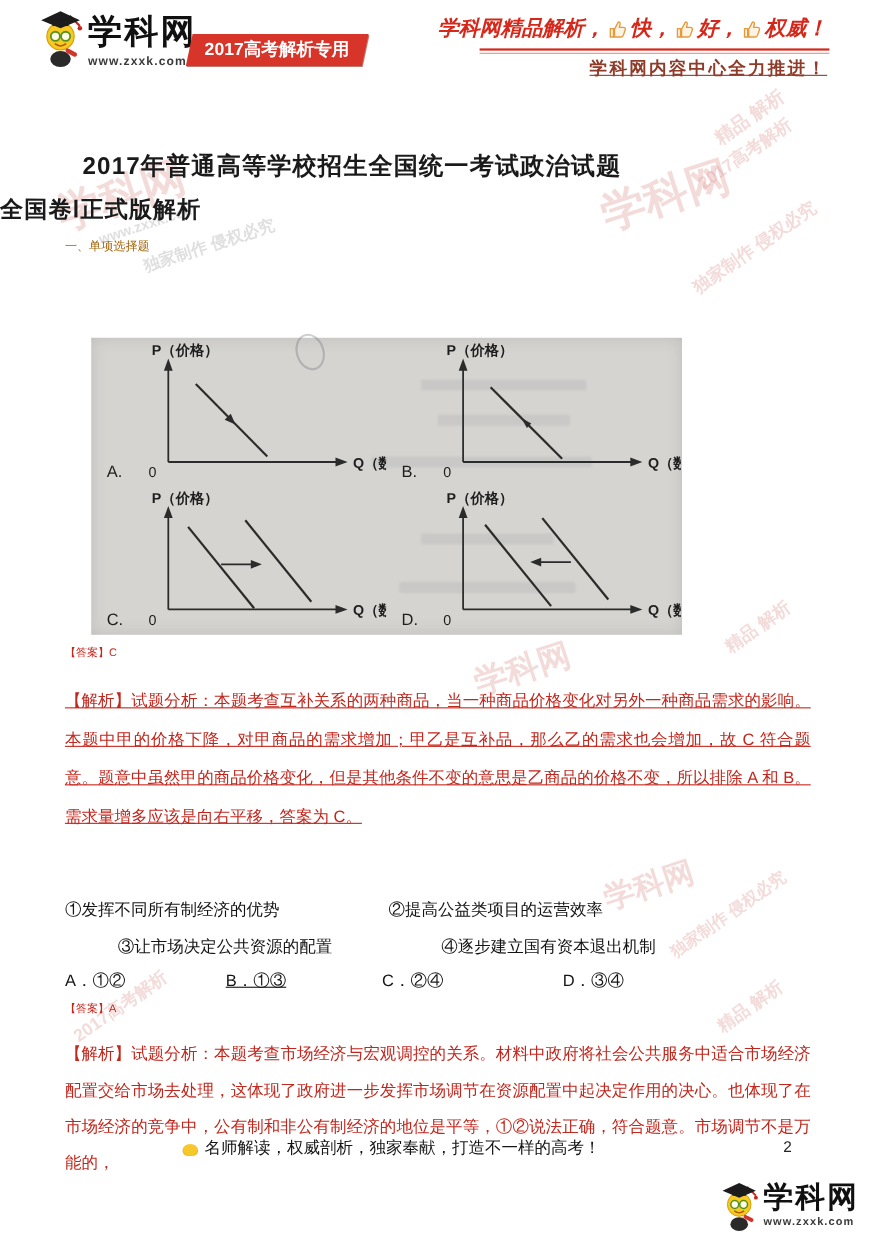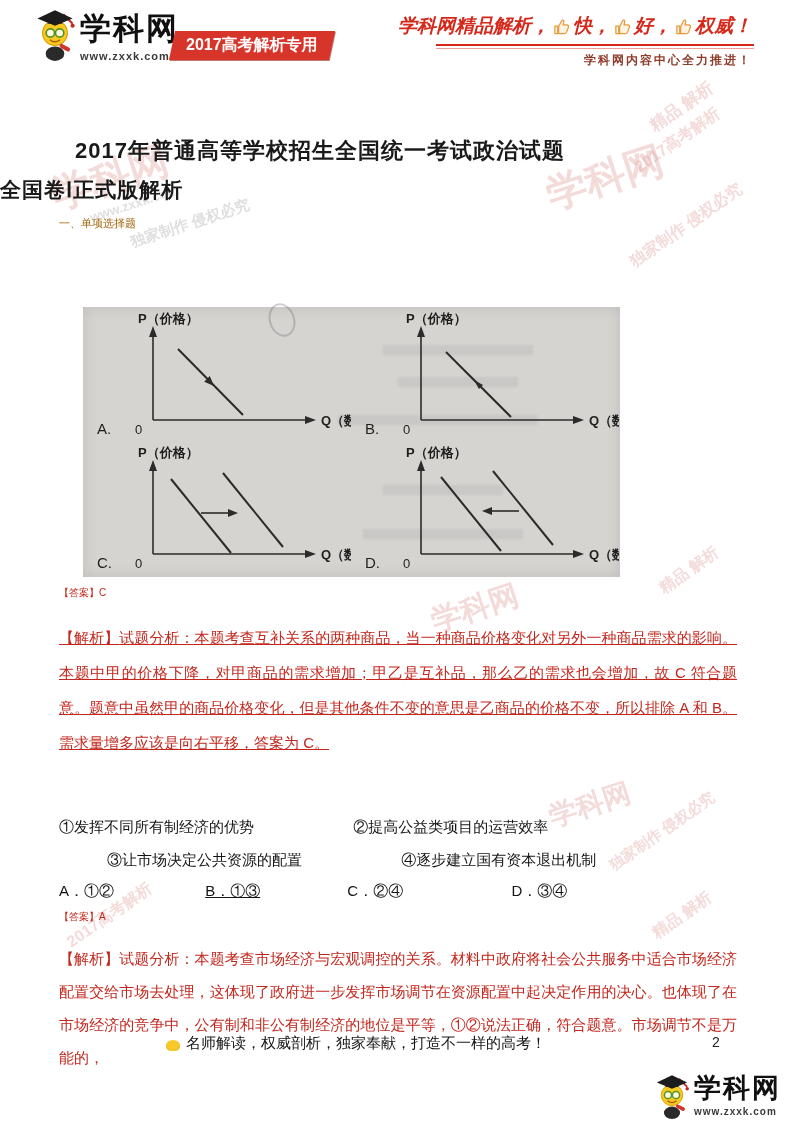--- a/index.html
+++ b/index.html
@@ -27,22 +27,22 @@
   }
   .banner span { transform:skewX(12deg); color:#ffffff; font-weight:bold; font-size:16px; white-space:nowrap; }
   .slogan1 {
     position:absolute; right:42px; top:13px; display:flex; align-items:center;
     color:#d5281b; font-size:19px; font-weight:bold; font-style:italic; white-space:nowrap;
   }
   .slogan-underline { position:absolute; right:40px; top:44px; width:318px;
     border-top:2px solid #d5281b; }
   .slogan-underline2 { position:absolute; right:40px; top:48px; width:318px;
     border-top:1px solid rgba(213,40,27,.45); }
-  .slogan2 { position:absolute; right:42px; top:52px; font-size:12px; font-weight:600;
-    color:#8e3b2a; letter-spacing:2px; }
+  .slogan2 { position:absolute; right:42px; top:52px; font-size:16px; font-weight:600;
+    color:#8e3b2a; letter-spacing:2px;text-decoration:underline; }
   .thumb { margin:0 2px; }
 
   
   .title1 { position:absolute; left:0; top:136px; width:640px; text-align:center;
     font-size:22px; font-weight:bold; letter-spacing:1px; }
   .title2 { position:absolute; left:0; top:176px; width:654px; text-align:left;
     font-size:21px; font-weight:bold; letter-spacing:1px; }
   .section-heading { position:absolute; left:59px; top:216px; font-size:11px; color:#a16207; }
 
   

